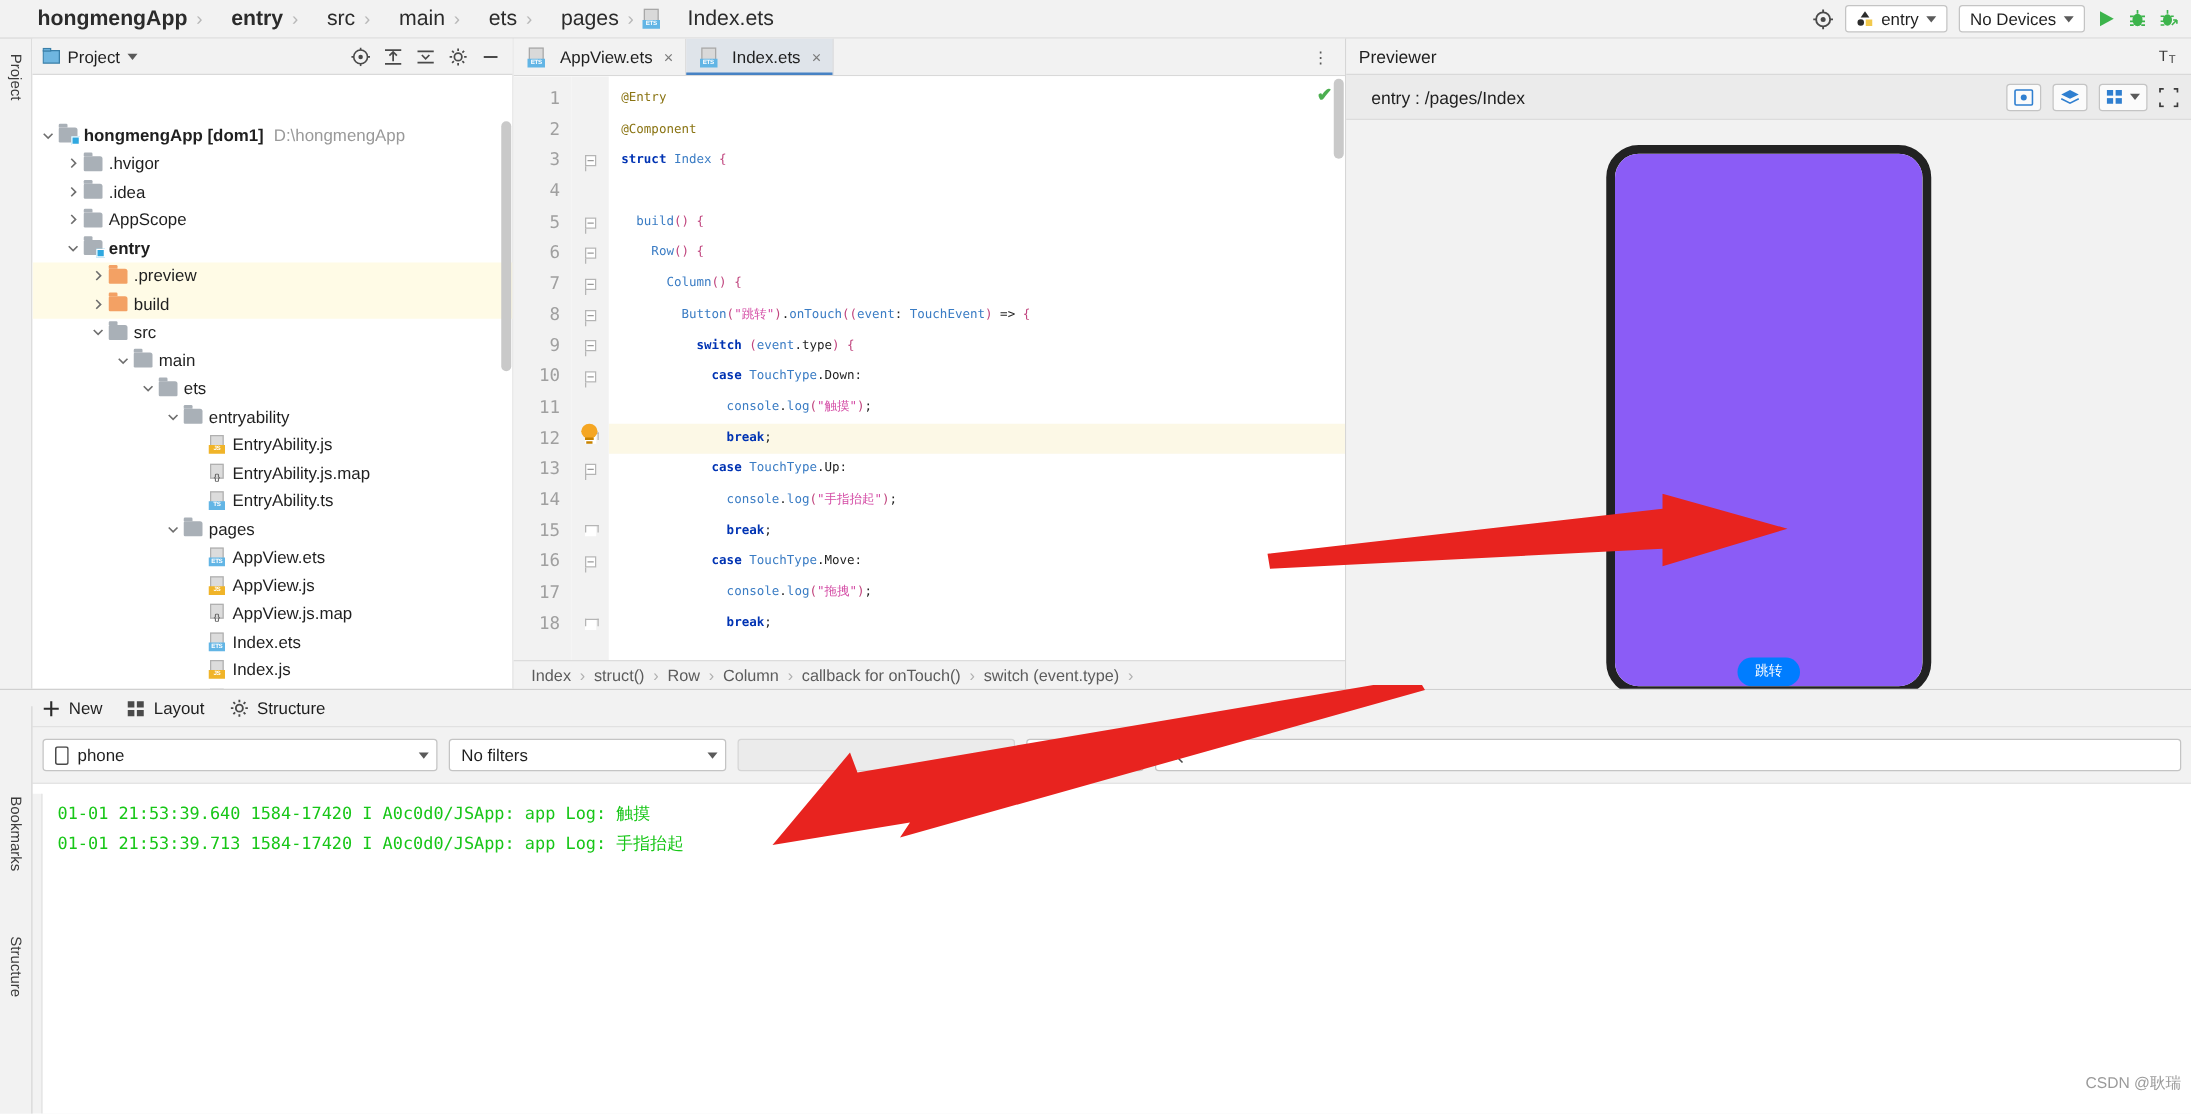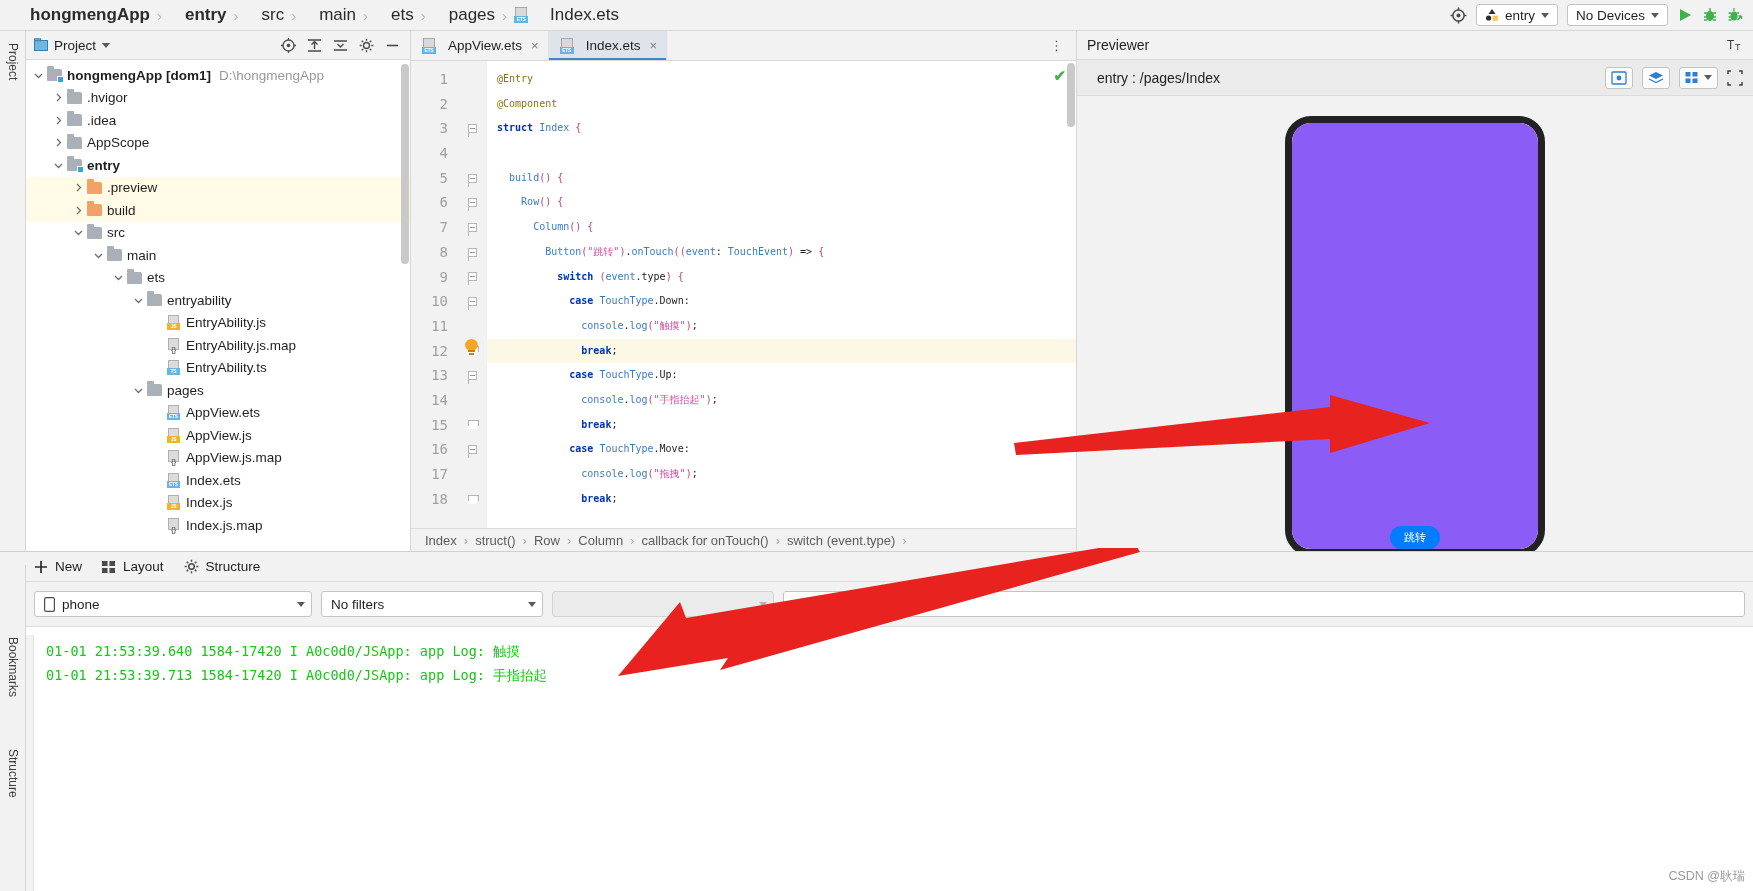--- a/index.html
+++ b/index.html
@@ -57,21 +57,21 @@
   }
 
   
   .project { width: 385px; background: #fff; border-right: 1px solid #d6d6d6; display: flex; flex-direction: column; min-width:0;}
   .panel-head {
     height: 29px; background: #f2f2f2; border-bottom: 1px solid #d9d9d9;
     display: flex; align-items: center; padding: 0 6px 0 8px; gap: 6px;
   }
   .panel-title { font-size: 13.5px; color: #1f1f1f; }
   .panel-head-icons { margin-left: auto; display: flex; align-items: center; gap: 11px; padding-right:4px; }
-  .tree { flex: 1; overflow: hidden; padding-top: 4px; position: relative; font-size: 13.5px; }
+  .tree { flex: 1; overflow: hidden; padding-top: 4px; position: relative; font-size: 13.5px; margin-top: 33px; }
   .trow { height: 22.5px; display: flex; align-items: center; white-space: nowrap; padding-right: 4px; }
   .trow.hl { background: #fffbe6; }
   .arrow { width: 13px; text-align: center; color: #6e6e6e; font-size: 10px; flex: none; }
   .folder {
     width: 15px; height: 12px; flex: none; margin-right: 5px; position: relative;
     background: #a9b0b7; border-radius: 1px 2px 1px 1px;
   }
   .folder.tab::before {
     content:""; position:absolute; left:0; top:-3px; width:7px; height:3px; background:#a9b0b7; border-radius:1px 1px 0 0;
   }
@@ -199,21 +199,21 @@
   .log-lines { flex: 1; font-family: "DejaVu Sans Mono", monospace; font-size: 13.5px; color: #17c617; padding: 4px 0 0 12px; }
   .log-lines div { line-height: 24px; }
 
   .bottom-left-rail {
     position: absolute; left: 0; top: 565px; width: 26px; bottom: 0; background: #f2f2f2;
     border-right: 1px solid #d6d6d6; display: flex; flex-direction: column; align-items: center; padding-top: 10px;
   }
 
   
   .arrow-svg { position: absolute; pointer-events: none; }
-  .watermark { position: absolute; right: 8px; bottom: 6px; color: #9a9a9a; font-size: 12.5px; }
+  .watermark { position: absolute; right: 8px; bottom: 16px; color: #9a9a9a; font-size: 12.5px; }
 
   svg { display: block; }
 </style>
 </head>
 <body>
 
 <div class="app">
 
   <div class="topbar">
     <div class="crumbs">
@@ -709,21 +709,21 @@
           <svg width="15" height="15" viewBox="0 0 15 15">
               <circle cx="7.5" cy="7.5" r="2.8" fill="none" stroke="#4a4a4a" stroke-width="1.5"></circle>
               <path d="M7.5 0.7v2M7.5 12.3v2M0.7 7.5h2M12.3 7.5h2M2.7 2.7l1.4 1.4M10.9 10.9l1.4 1.4M12.3 2.7l-1.4 1.4M4.1 10.9l-1.4 1.4" stroke="#4a4a4a" stroke-width="1.5"></path>
             </svg>
         </span>
         <span>Structure</span>
       </span>
     </div>
 
     <div class="logfilters">
-      <div class="fsel" style="width:278px;">
+      <div class="fsel" style="width:316px;">
         <span class="icn">
           <svg width="11" height="15" viewBox="0 0 11 15">
               <rect x="0.6" y="0.6" width="9.8" height="13.8" rx="1.6" fill="none" stroke="#4a4a4a" stroke-width="1.2"></rect>
             </svg>
         </span>
         <span class="cap">phone</span>
         <span class="caret"></span>
       </div>
       <div class="fsel" style="width:222px;">
         <span class="cap">No filters</span>

